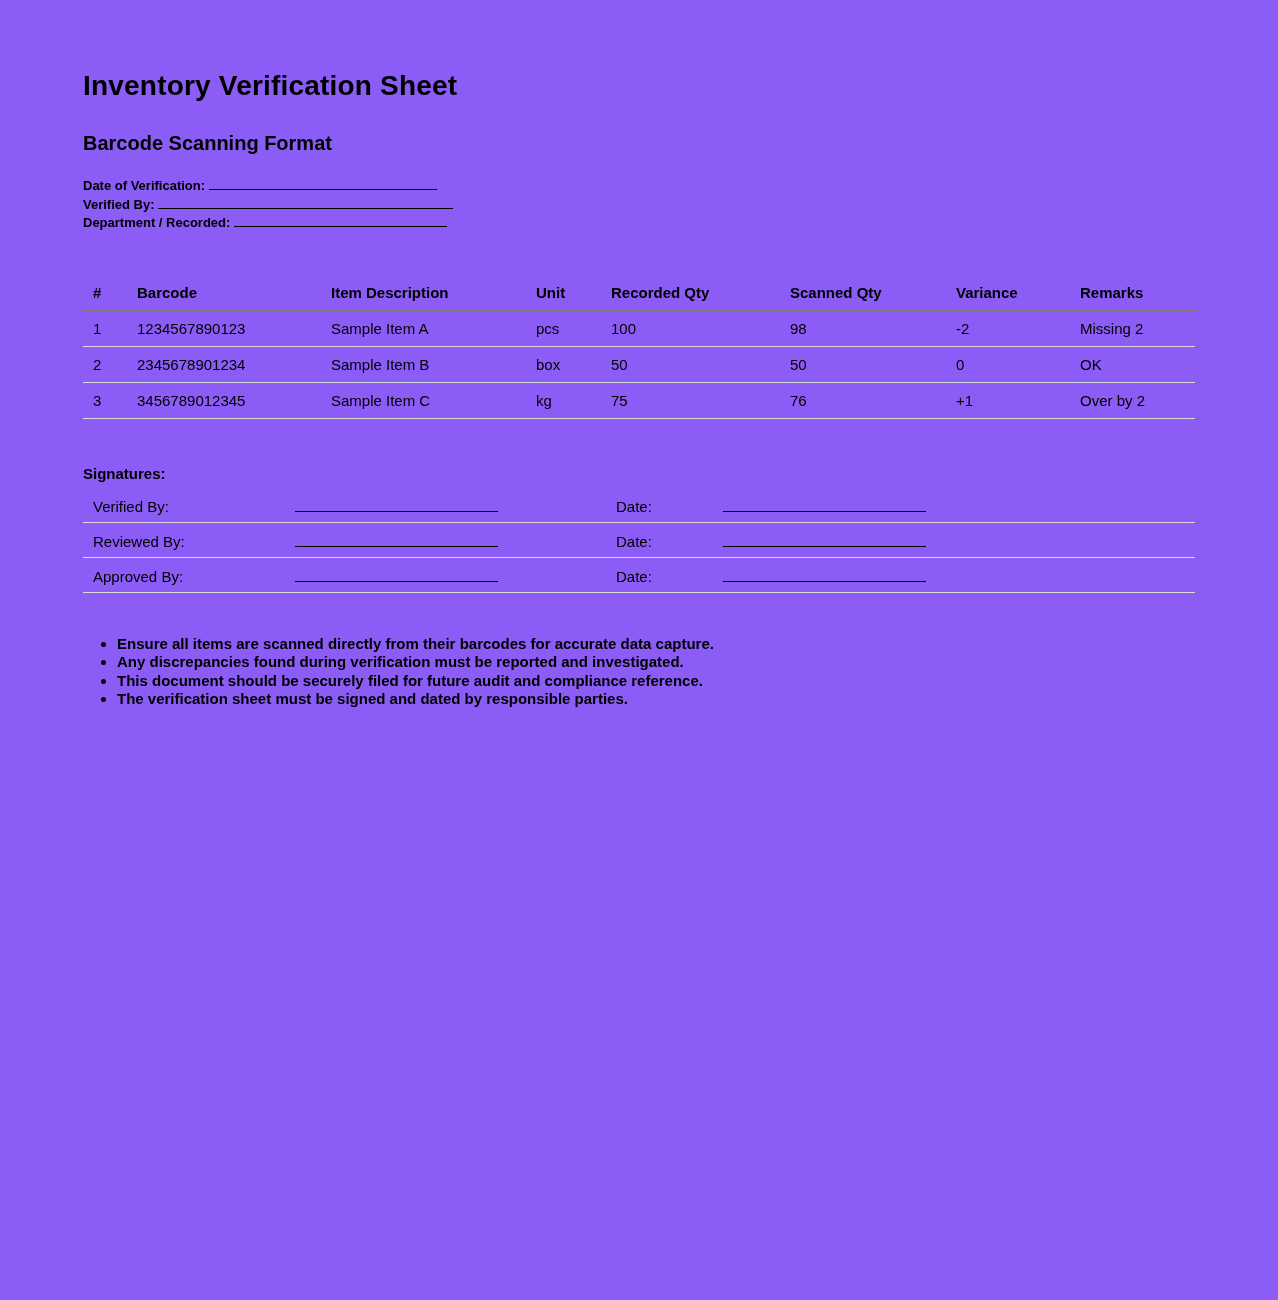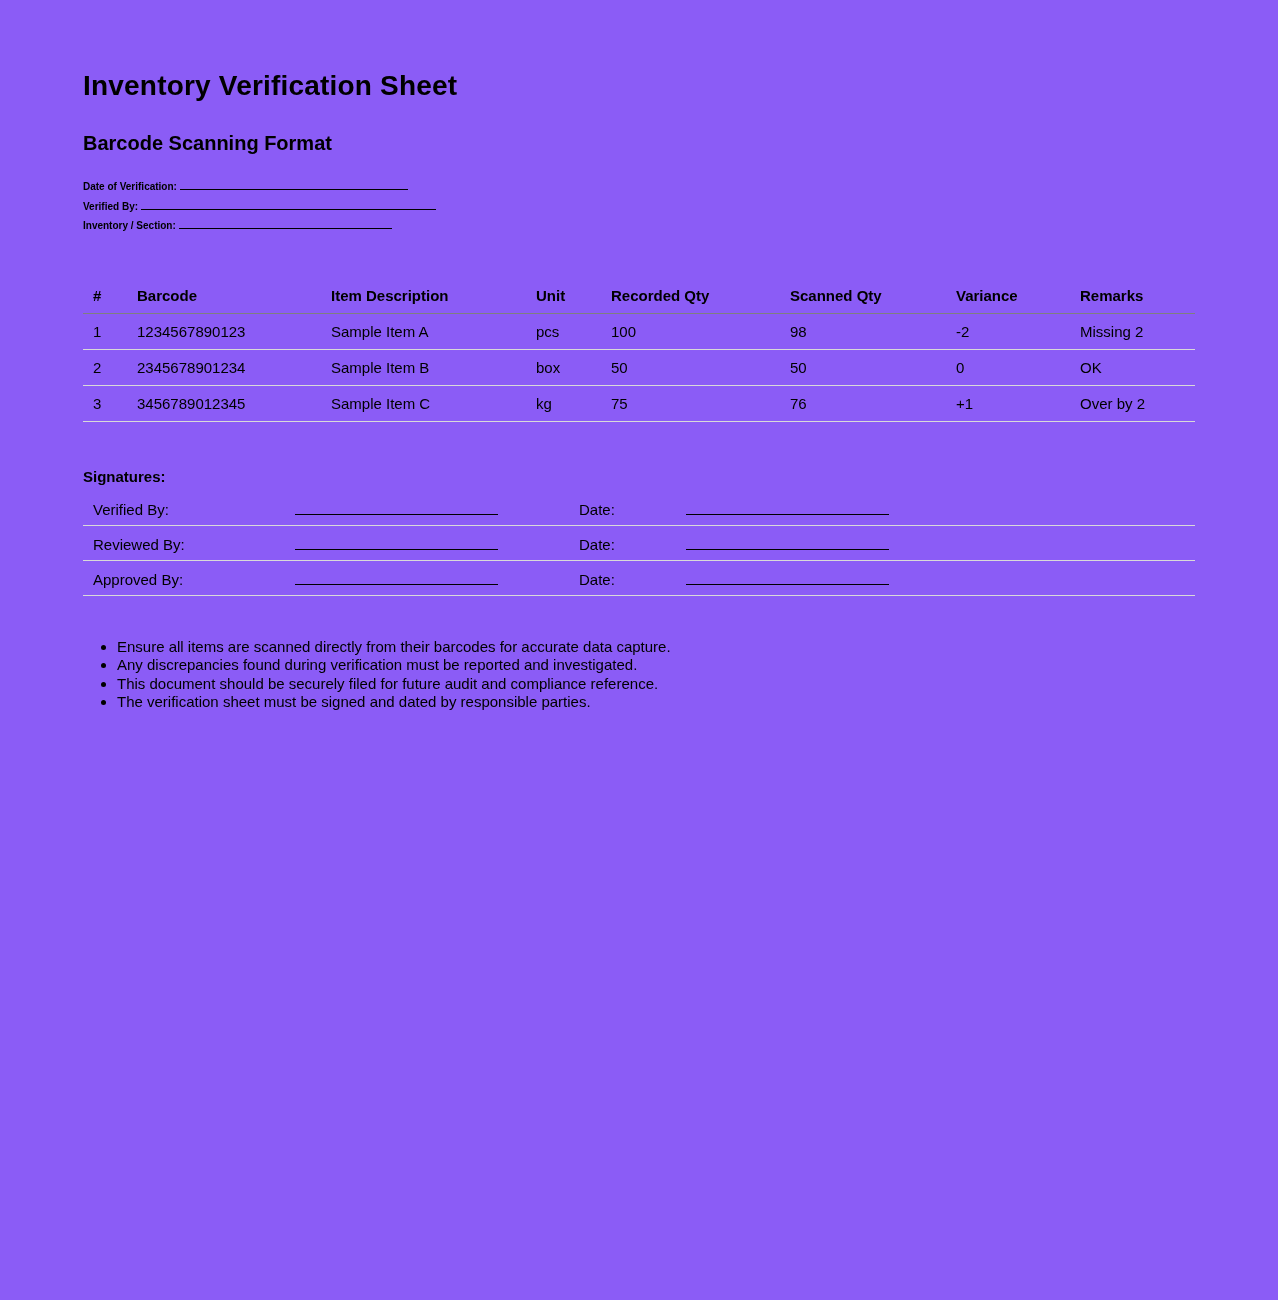--- a/index.html
+++ b/index.html
@@ -24,21 +24,21 @@
     margin: 0 0 30px 0;
     letter-spacing: 0.2px;
   }
   .doc-subtitle {
     font-size: 20px;
     font-weight: bold;
     margin: 0 0 22px 0;
   }
 
   .header-fields {
-    font-size: 10px;
+    font-size: 13px;
     font-weight: bold;
     line-height: 18.5px;
   }
   .fill-line {
     display: inline-block;
     border-bottom: 1px solid #000;
     height: 13px;
     vertical-align: baseline;
   }
   .w-date { width: 228px; }
@@ -90,53 +90,53 @@
     width: 212px;
     padding-left: 10px;
   }
   .sig-fill {
     display: inline-block;
     width: 203px;
     border-bottom: 1px solid #000;
     height: 13px;
   }
   .sig-date-label {
-    margin-left: 81px;
+    margin-left: 118px;
     width: 107px;
   }
 
   .important-notes { margin-top: 42px; }
   .important-notes ul {
     margin: 9px 0 0 0;
     padding-left: 34px;
     font-size: 15px;
     line-height: 18.5px;
   }
-  .important-notes li { margin: 0 0 0 0; }
+  .important-notes li { margin: 0 0 0 0; font-weight: bold; }
 </style>
 </head>
 <body>
 
 <div class="page">
   <div class="content">
 
     <h1 class="doc-title">Inventory Verification Sheet</h1>
     <h2 class="doc-subtitle">Barcode Scanning Format</h2>
 
     <div class="header-fields">
       <div>
         <span>Date of Verification:</span>
         <span class="fill-line w-date"></span>
       </div>
       <div>
         <span>Verified By:</span>
         <span class="fill-line w-verified"></span>
       </div>
       <div>
-        <span>Inventory / Section:</span>
+        <span>Department / Recorded:</span>
         <span class="fill-line w-department"></span>
       </div>
     </div>
 
     <table class="inv-table">
       <colgroup>
         <col style="width:44px">
         <col style="width:194px">
         <col style="width:205px">
         <col style="width:75px">

